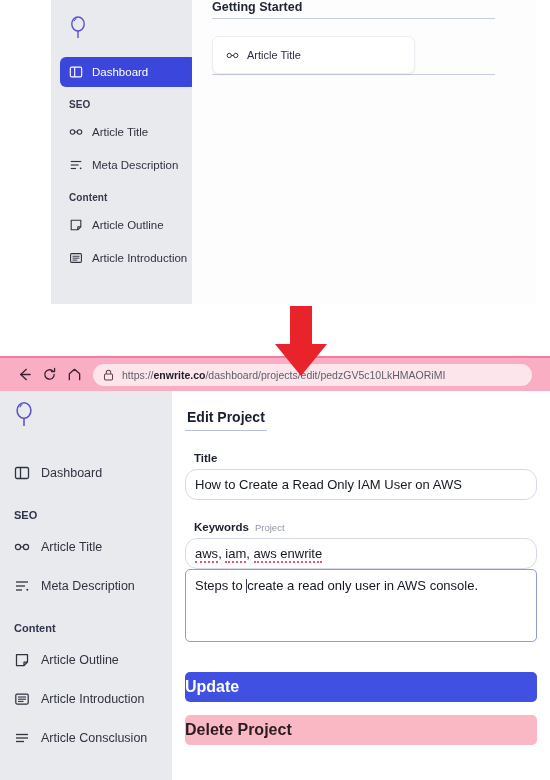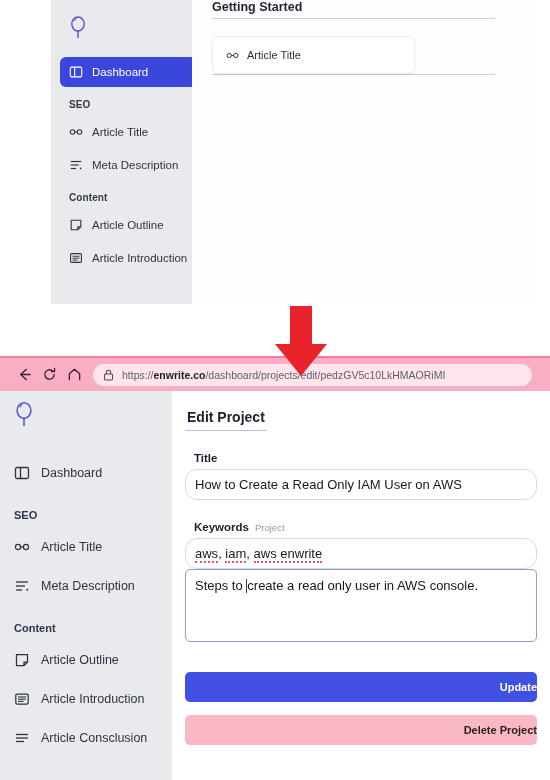--- a/index.html
+++ b/index.html
@@ -143,22 +143,22 @@
     border-radius: 5px; background: #fff; padding: 7px 9px;
     font-size: 13px; color: #141821; line-height: 1.35;
   }
   .kw { border-bottom: 2px dotted #e05a6e; }
   .caret {
     display: inline-block; width: 1px; height: 14px;
     background: #3a3f52; vertical-align: -3px;
   }
   .btn {
     width: 100%; height: 30px; border-radius: 5px;
-    display: flex; align-items: center; justify-content: flex-end;
-    font-size: 11px; font-weight: bold;
+    display: flex; align-items: center; justify-content: flex-start;
+    font-size: 16px; font-weight: bold;
   }
   .btn.update { background: #4050e0; color: #ffffff; margin-top: 30px; }
   .btn.delete { background: #f9b8c4; color: #2a1d22; margin-top: 13px; }
 </style>
 </head>
 <body>
 
 <div class="page">
 
   <div class="top-shot">

